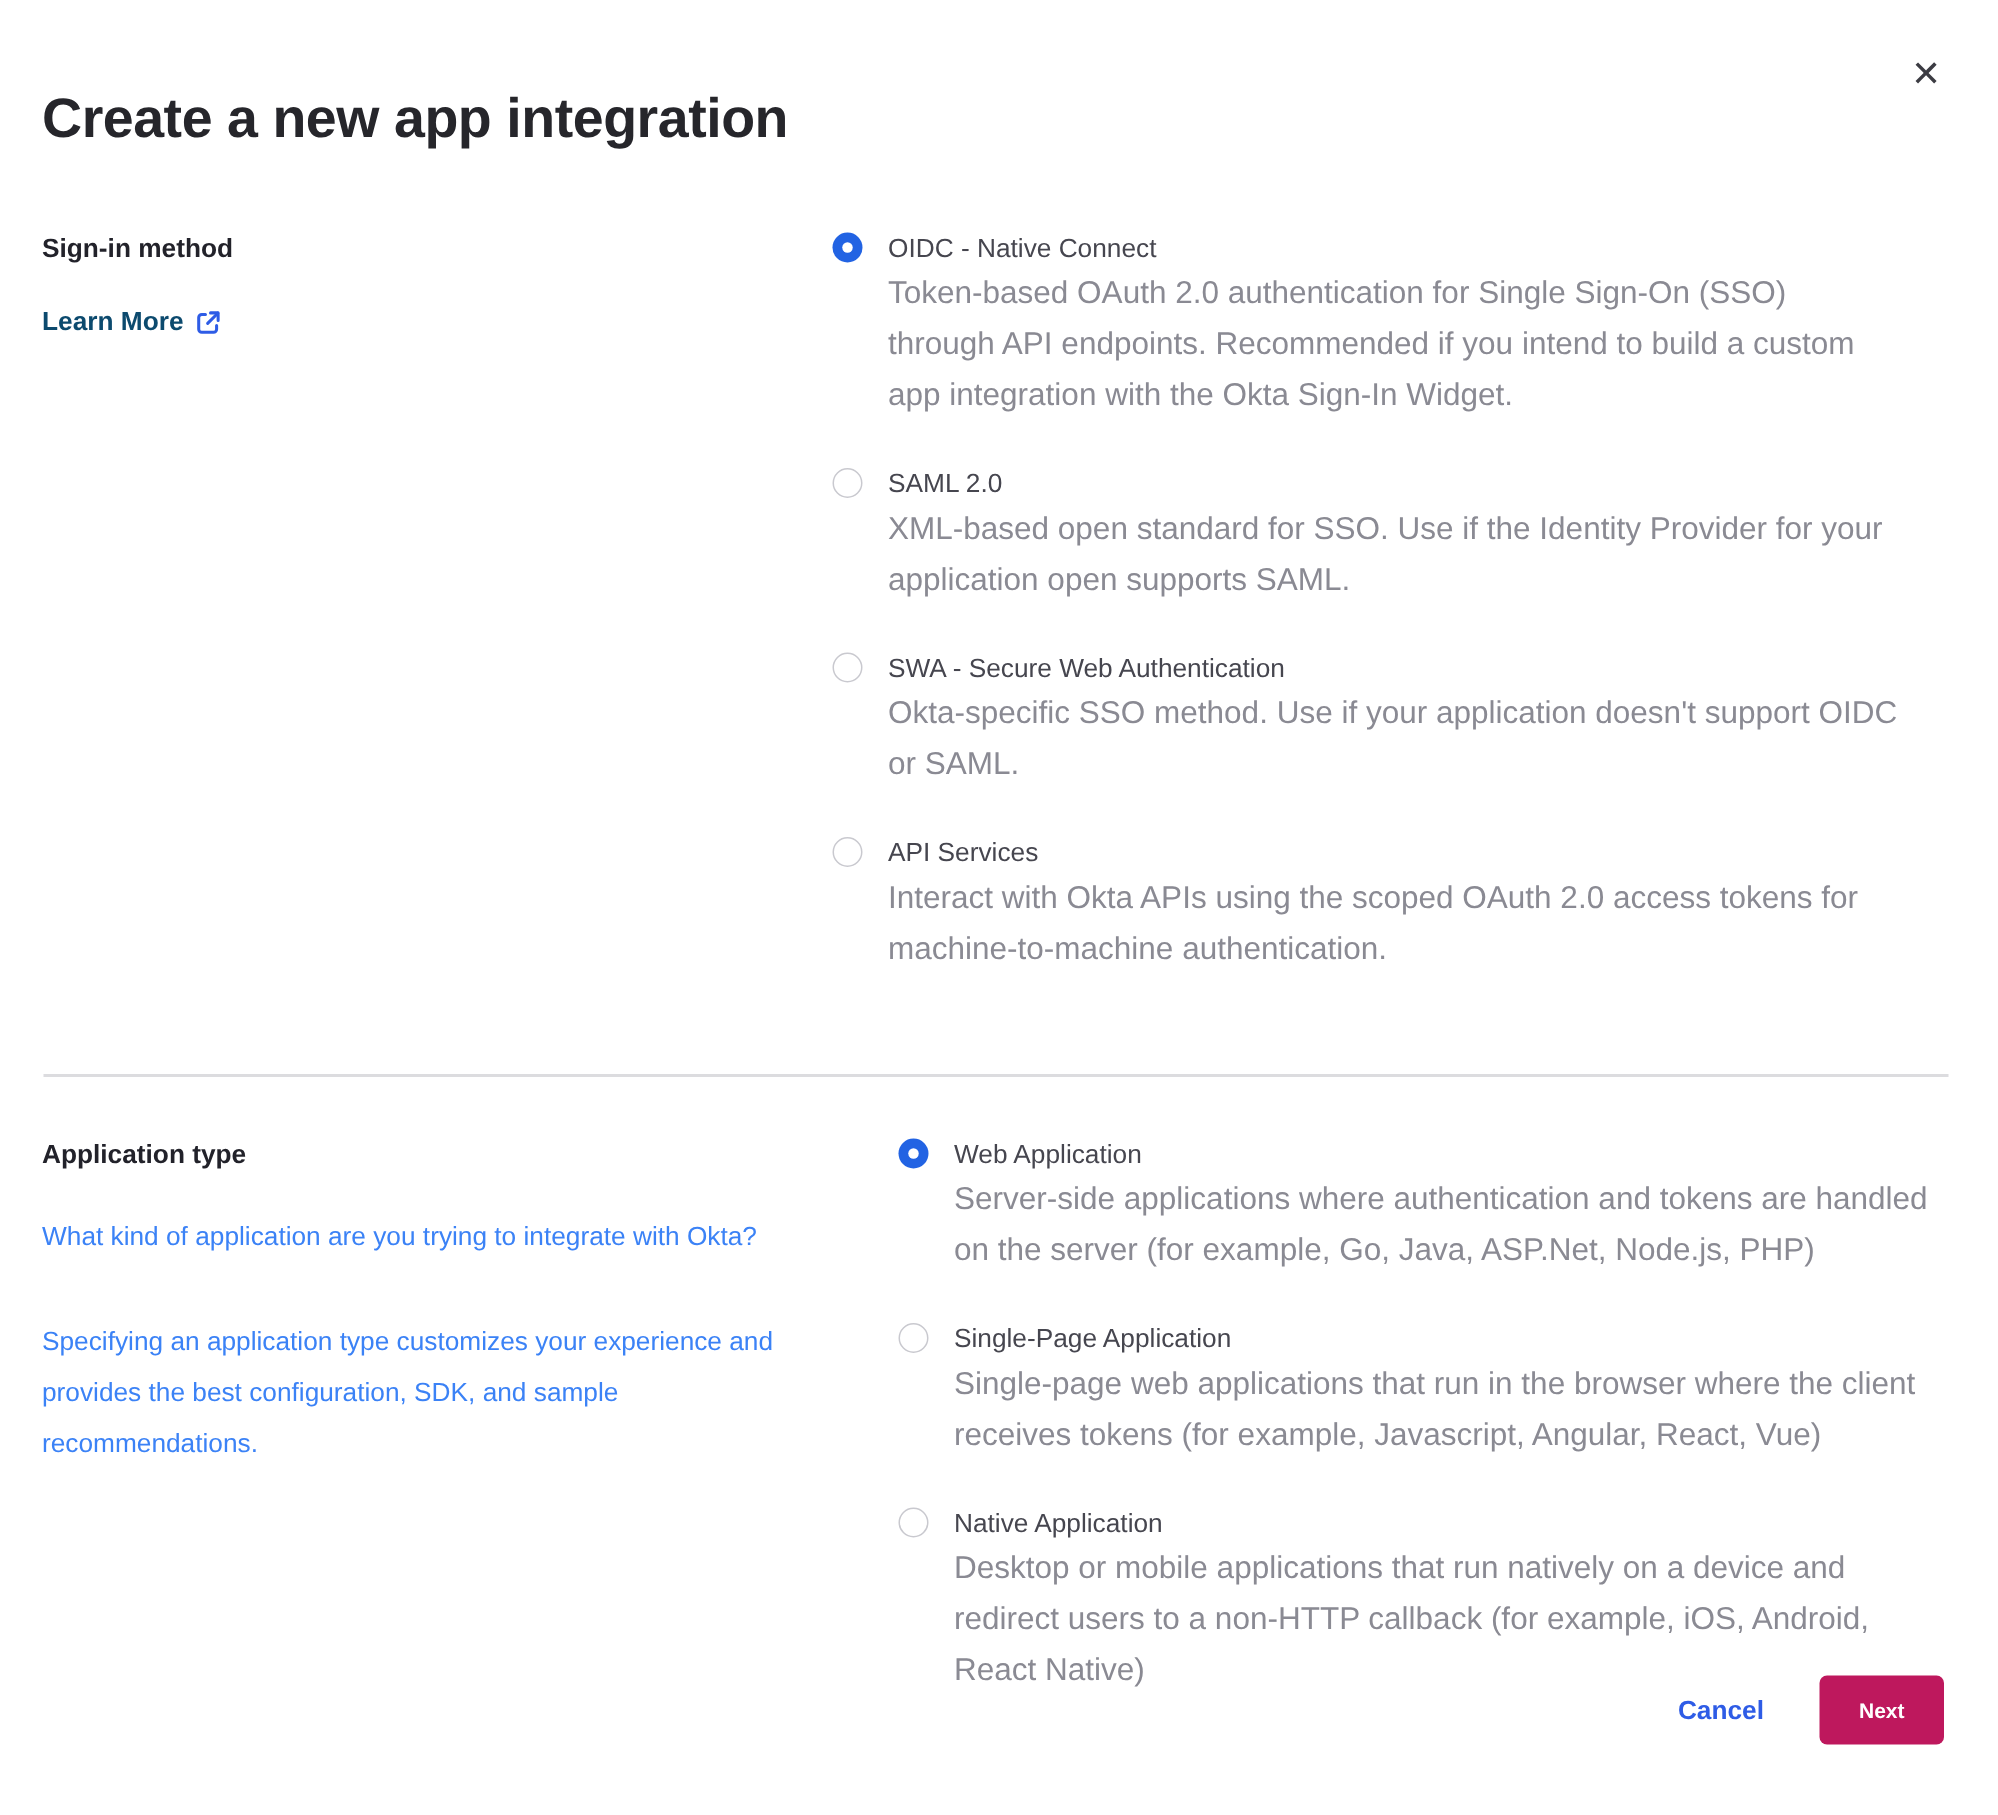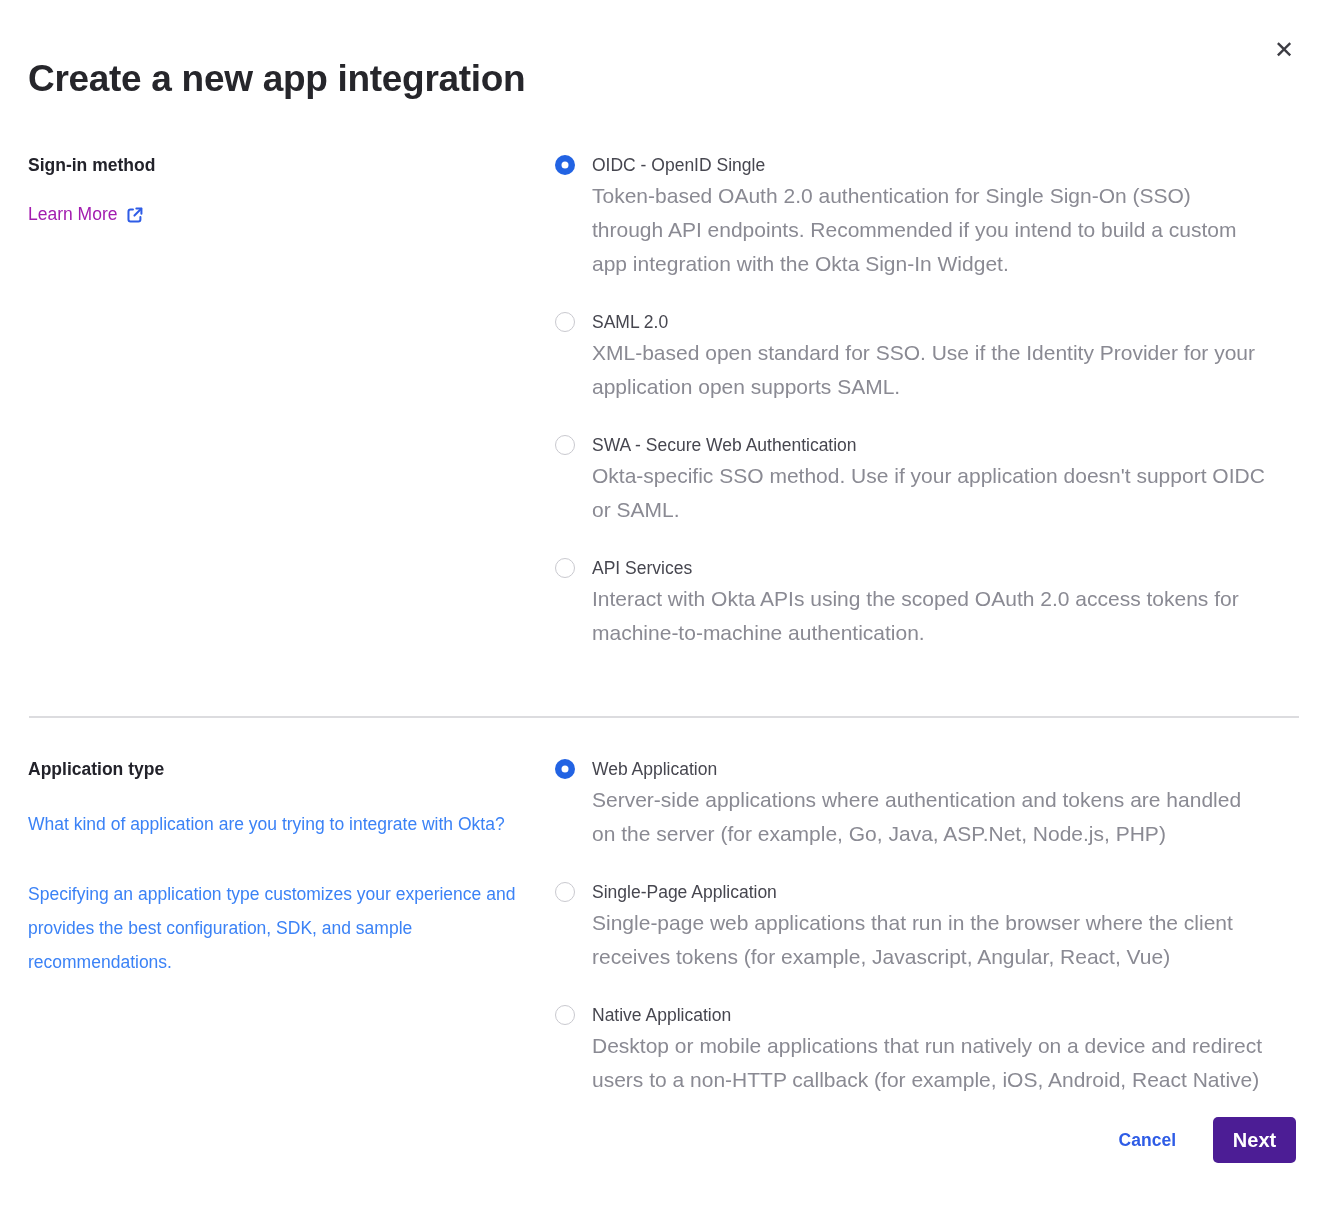--- a/index.html
+++ b/index.html
@@ -33,21 +33,21 @@
   .right-col { flex: 1 1 auto; max-width: 712px; }
 
   .section-label {
     font-size: 17.5px; font-weight: 700; color: #22222a;
     line-height: 22px;
   }
 
   .learn-more {
     margin-top: 28px;
     display: inline-flex; align-items: center; gap: 8px;
-    color: #a21caf; font-size: 17.5px; font-weight: 400;
+    color: #0c4a6e; font-size: 17.5px; font-weight: 700;
     text-decoration: none; cursor: pointer;
   }
   .learn-more svg { display: block; }
 
   .left-desc {
     margin-top: 27px;
     font-size: 17.5px; line-height: 34px; color: #3b82f6;
   }
   .left-desc + .left-desc { margin-top: 36px; }
 
@@ -76,36 +76,36 @@
   .option-desc {
     margin-top: 3px;
     font-size: 21px; line-height: 34px; color: #8a8a93;
   }
 
   .divider {
     margin: 66px 0 0 0;
     border: none; border-top: 2px solid #dcdcdf;
     width: 1270px; margin-left: 1px;
   }
-  .section-2 { margin-top: 40px; }
+  .section-2 { margin-top: 40px; gap: 44px; }
 
   .footer {
     position: absolute; right: 36px; top: 1117px;
     display: flex; align-items: center;
   }
   .cancel-link {
     color: #2e5ce6; font-size: 17.5px; font-weight: 700;
     background: transparent; border: none; cursor: pointer;
     margin-right: 37px;
     font-family: "Liberation Sans", sans-serif;
   }
   .next-btn {
     min-width: 83px; height: 46px; padding: 0 18px;
-    background: #4c1d95; color: #ffffff;
-    font-size: 20px; font-weight: 700;
+    background: #be185d; color: #ffffff;
+    font-size: 14px; font-weight: 700;
     border: none; border-radius: 5px; cursor: pointer;
     font-family: "Liberation Sans", sans-serif;
   }
 </style>
 </head>
 <body>
 
 <div class="dialog">
 
   <button class="close-btn">✕</button>
@@ -123,21 +123,21 @@
             <path d="M7.5 8.5 L13.5 2.5"></path>
             <path d="M9.2 2.3 H13.7 V6.8"></path>
           </svg>
         </span>
       </a>
     </div>
     <div class="right-col" id="signin-options">
   <div class="option">
     <span class="radio selected"></span>
     <div class="option-text">
-      <div class="option-label">OIDC - OpenID Single</div>
+      <div class="option-label">OIDC - Native Connect</div>
       <div class="option-desc">Token-based OAuth 2.0 authentication for Single Sign-On (SSO) through API endpoints. Recommended if you intend to build a custom app integration with the Okta Sign-In Widget.</div>
     </div>
   </div>
 
   <div class="option">
     <span class="radio"></span>
     <div class="option-text">
       <div class="option-label">SAML 2.0</div>
       <div class="option-desc">XML-based open standard for SSO. Use if the Identity Provider for your application open supports SAML.</div>
     </div>

